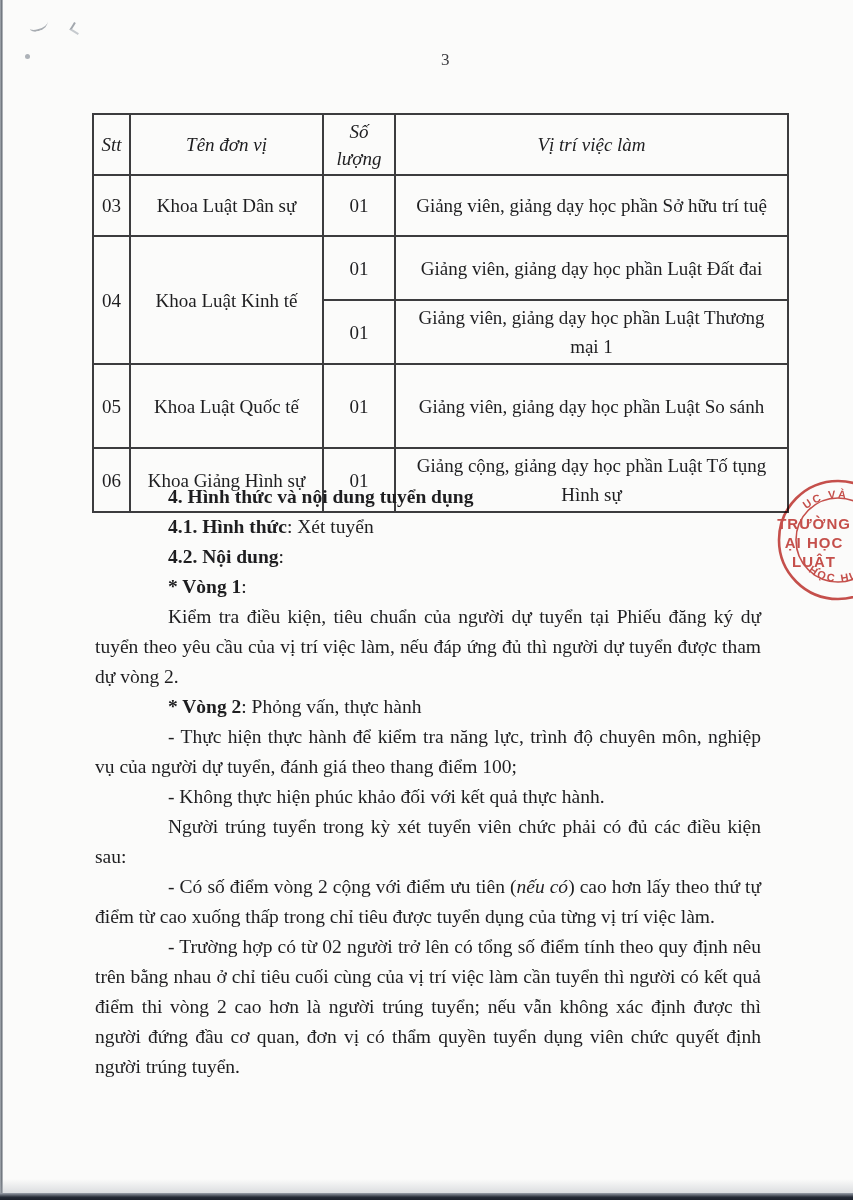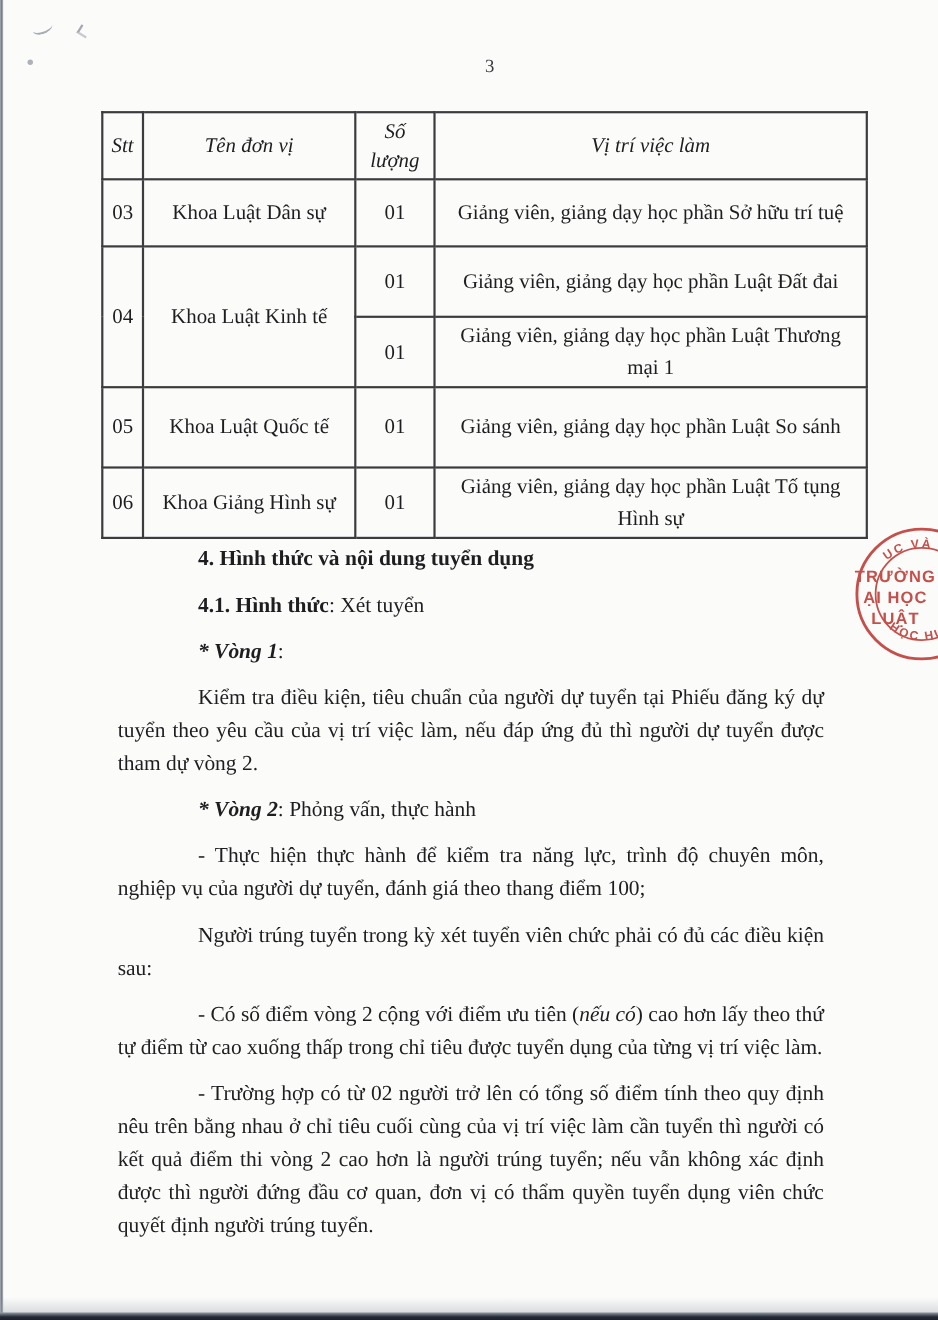--- a/index.html
+++ b/index.html
@@ -23,40 +23,40 @@
     border-bottom:2px solid #8d939b;border-radius:0 0 60% 40%;transform:rotate(-14deg);opacity:.75;}
   .smudge2{position:absolute;left:71px;top:24px;width:8px;height:7px;
     border-left:2px solid #8d939b;border-bottom:2px solid #b9bec4;transform:rotate(32deg);opacity:.8;}
   .smudge3{position:absolute;left:25px;top:54px;width:5px;height:5px;border-radius:50%;
     background:#9aa0a7;opacity:.8;}
 
   .page-number{position:absolute;left:441px;top:50px;font-size:17px;color:#3c3c40;}
 
   
   table.doc-table{
-    position:absolute;left:92px;top:101px;
+    position:absolute;left:92px;top:113px;
     width:695px;border-collapse:collapse;table-layout:fixed;
     font-size:19px;line-height:29px;
   }
   .doc-table td,.doc-table th{
     border:2px solid #3c3c3e;
     padding:2px 6px;
     text-align:center;vertical-align:middle;
     font-weight:normal;overflow:hidden;
   }
   .doc-table th{font-style:italic;line-height:27px;}
-  .trh{height:61px}.tr3{height:61px}.tr4a{height:64px}.tr4b{height:55px}.tr5{height:73px}.tr6{height:63px}
+  .trh{height:61px}.tr3{height:61px}.tr4a{height:64px}.tr4b{height:55px}.tr5{height:84px}.tr6{height:63px}
 
   
   .body-text{
     position:absolute;left:95px;top:482px;width:666px;
     font-size:19.5px;line-height:30px;text-align:justify;
   }
-  .para{margin:12px;text-indent:73px;}
-  .it{font-style:italic;}
+  .para{margin:0;text-indent:73px;}
+  .it{}
 
   
   .stamp{position:absolute;left:758px;top:460px;opacity:.9;mix-blend-mode:multiply;}
   .stamp .ring-outer{fill:none;stroke:var(--stamp-color,#c23d38);stroke-width:2.6;}
   .stamp .ring-inner{fill:none;stroke:var(--stamp-color,#c23d38);stroke-width:1.6;}
   .stamp text{fill:var(--stamp-color,#c23d38);font-family:"Liberation Sans","DejaVu Sans",sans-serif;font-weight:bold;}
   .stamp .arc{font-size:11px;letter-spacing:2px;}
   .stamp .center-line{font-size:15px;text-anchor:middle;letter-spacing:1px;}
 </style>
 </head>
@@ -106,32 +106,34 @@
     <tr class="tr5">
       <td>05</td>
       <td>Khoa Luật Quốc tế</td>
       <td>01</td>
       <td>Giảng viên, giảng dạy học phần Luật So sánh</td>
     </tr>
     <tr class="tr6">
       <td>06</td>
       <td>Khoa Giảng Hình sự</td>
       <td>01</td>
-      <td>Giảng viên, giảng dạy học phần Luật Tố tụng Hình sự</td>
+      <td>Giảng cộng, giảng dạy học phần Luật Tố tụng Hình sự</td>
     </tr>
   </tbody>
     </table>
 
   <div class="body-text">
     <p class="para"><b>4. Hình thức và nội dung tuyển dụng</b></p>
     <p class="para"><b>4.1. Hình thức</b><span>: Xét tuyển</span></p>
+    <p class="para"><b>4.2. Nội dung</b><span>:</span></p>
     <p class="para"><b class="it">* Vòng 1</b><span>:</span></p>
     <p class="para">Kiểm tra điều kiện, tiêu chuẩn của người dự tuyển tại Phiếu đăng ký dự tuyển theo yêu cầu của vị trí việc làm, nếu đáp ứng đủ thì người dự tuyển được tham dự vòng 2.</p>
     <p class="para"><b class="it">* Vòng 2</b><span>: Phỏng vấn, thực hành</span></p>
     <p class="para">- Thực hiện thực hành để kiểm tra năng lực, trình độ chuyên môn, nghiệp vụ của người dự tuyển, đánh giá theo thang điểm 100;</p>
+    <p class="para">- Không thực hiện phúc khảo đối với kết quả thực hành.</p>
     <p class="para">Người trúng tuyển trong kỳ xét tuyển viên chức phải có đủ các điều kiện sau:</p>
     <p class="para"><span>- Có số điểm vòng 2 cộng với điểm ưu tiên (</span><i>nếu có</i><span>) cao hơn lấy theo thứ tự điểm từ cao xuống thấp trong chỉ tiêu được tuyển dụng của từng vị trí việc làm.</span></p>
     <p class="para">- Trường hợp có từ 02 người trở lên có tổng số điểm tính theo quy định nêu trên bằng nhau ở chỉ tiêu cuối cùng của vị trí việc làm cần tuyển thì người có kết quả điểm thi vòng 2 cao hơn là người trúng tuyển; nếu vẫn không xác định được thì người đứng đầu cơ quan, đơn vị có thẩm quyền tuyển dụng viên chức quyết định người trúng tuyển.</p>
   </div>
 
   <svg class="stamp" width="160" height="160" viewBox="-80 -80 160 160">
     <defs>
       <path id="arcTop" d="M -50 8 A 50 50 0 0 1 50 8"></path>
       <path id="arcBot" d="M -47 -5 A 47 47 0 0 0 47 -5"></path>
     </defs>

